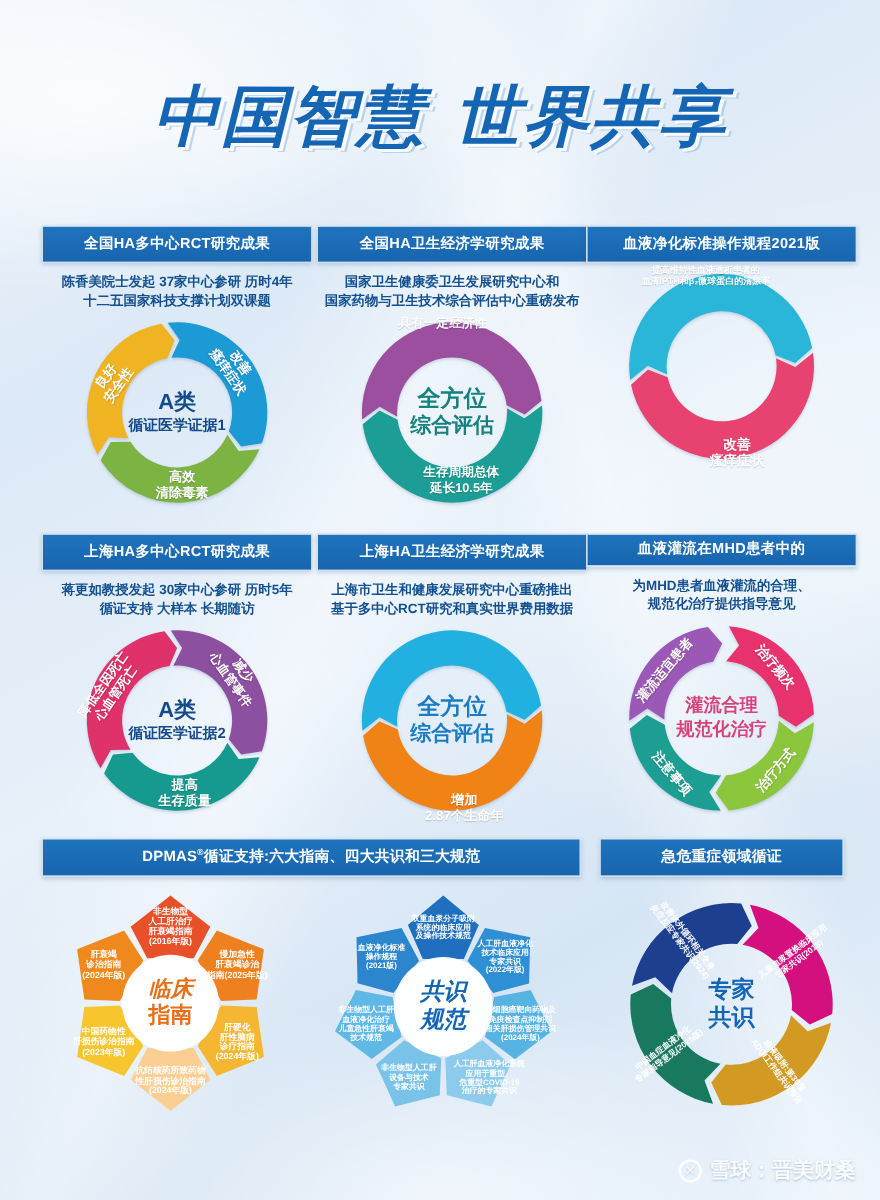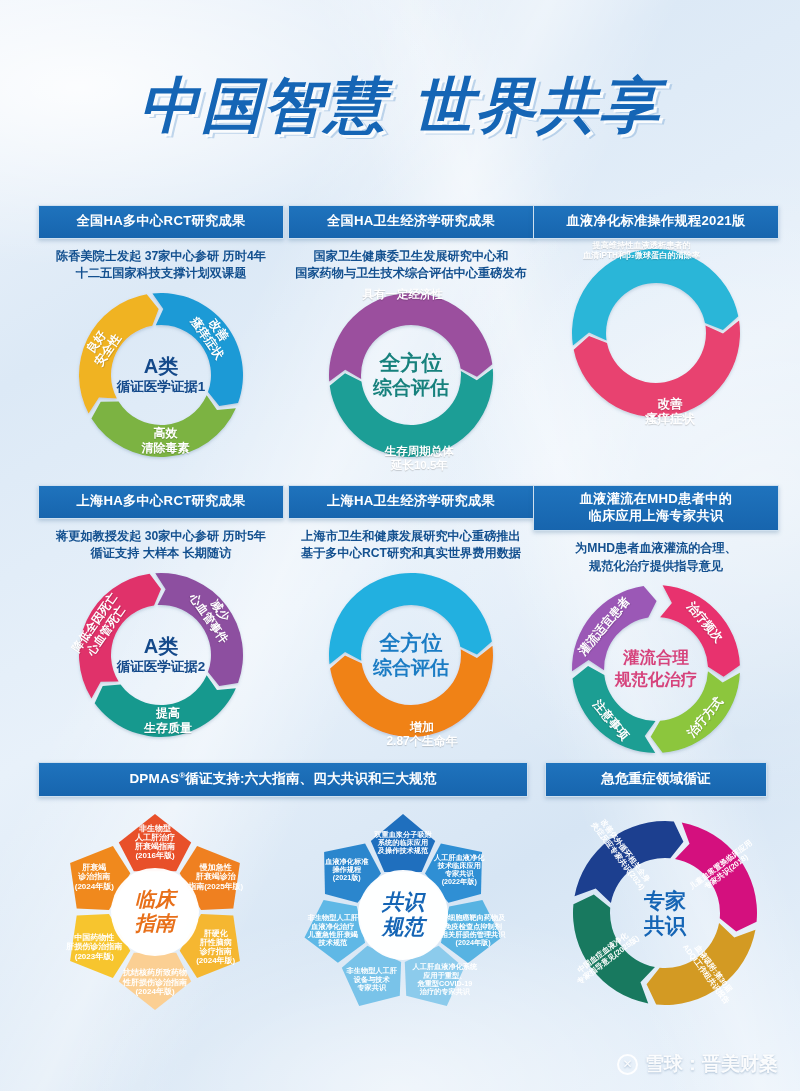--- a/index.html
+++ b/index.html
@@ -191,21 +191,21 @@
             </filter>
           </defs>
           <g filter="url(#shb)">
             <path d="M2.2527786338835085,90.43364584968327 A82,82 0 0 1 165.29847863265246,73.29685223795578 L149.97738344838677,85.72767858831963 L133.5722430686905,77.47369038899743 A50,50 0 0 0 34.1541333133436,87.92295478639224 L18.203455973613558,78.82169968196223 Z" fill="#9b4f9e"></path>
             <path d="M165.7472213661165,77.56635415031671 A82,82 0 0 1 2.701521367347553,94.70314776204422 L18.022616551613226,82.27232141168037 L34.42775693130948,90.52630961100257 A50,50 0 0 0 133.8458666866564,80.07704521360775 L149.79654402638644,89.17830031803777 Z" fill="#1a9e96"></path>
           </g>
         </svg>
         <div class="seg-label" style="left: 15.6377px; top: -17.5618px; width: 120px; font-size: 11.5px; display: flex; align-items: center; justify-content: center; height: 44px;">
           <div>具有一定经济性</div>
         </div>
-        <div class="seg-label" style="left: 32.3623px; top: 146px; width: 120px; font-size: 11.5px; display: flex; align-items: center; justify-content: center; height: 44px;">
+        <div class="seg-label" style="left: 32.3623px; top: 125px; width: 120px; font-size: 11.5px; display: flex; align-items: center; justify-content: center; height: 44px;">
           <div>生存周期总体<br>延长10.5年</div>
         </div>
         <div class="center">
           <div class="c-main c-teal" style="font-size: 21px;">全方位</div>
           <div class="c-sub c-teal" style="font-size: 19px;">综合评估</div>
         </div>
       </div>
   </div>
 
   <div class="card r1 col3">
@@ -290,21 +290,20 @@
         <div class="center">
           <div class="c-main c-blue2" style="font-size: 21px;">全方位</div>
           <div class="c-sub c-blue2" style="font-size: 19px;">综合评估</div>
         </div>
       </div>
   </div>
 
   <div class="card r2 col3">
     <div class="band two">
       <div>血液灌流在MHD患者中的</div>
-      <div>临床应用上海专家共识</div>
     </div>
     <div class="sub">
       <div>为MHD患者血液灌流的合理、</div>
       <div>规范化治疗提供指导意见</div>
     </div>
     <div class="donut" id="d5" style="width: 172px; height: 172px;">
         <svg width="172" height="172" viewBox="0 0 172 172">
           <defs>
             <filter id="shf" x="-20%" y="-20%" width="150%" height="150%">
     <feDropShadow dx="0" dy="1.5" stdDeviation="1.4" flood-color="#5d7f9d" flood-opacity="0.3"></feDropShadow>
@@ -356,21 +355,21 @@
       </div><div class="petal-txt" style="width: 86px; left: 117.726px; top: 113.06px; height: 44px; display: flex; align-items: center; justify-content: center; font-size: 8px;">
         <div>肝硬化<br>肝性脑病<br>诊疗指南<br>(2024年版)</div>
       </div><div class="petal-txt" style="width: 86px; left: 57px; top: 148.12px; height: 44px; display: flex; align-items: center; justify-content: center; font-size: 8px;">
         <div>抗结核药所致药物<br>性肝损伤诊治指南<br>(2024年版)</div>
       </div><div class="petal-txt" style="width: 86px; left: -3.7257px; top: 113.06px; height: 44px; display: flex; align-items: center; justify-content: center; font-size: 8px;">
         <div>中国药物性<br>肝损伤诊治指南<br>(2023年版)</div>
       </div><div class="petal-txt" style="width: 86px; left: -3.7257px; top: 42.94px; height: 44px; display: flex; align-items: center; justify-content: center; font-size: 8px;">
         <div>肝衰竭<br>诊治指南<br>(2024年版)</div>
       </div><div class="center-lbl">
         <div style="font-size:20px;font-weight:700;color:#e8701a;font-style:italic;line-height:1.18;">临床</div>
-    <div style="font-size:20px;font-weight:700;color:#e8701a;font-style:italic;line-height:1.18;">指南</div>
+    <div style="font-size:20px;font-weight:700;color:#e8701a;line-height:1.18;">指南</div>
       </div></div>
   <div class="petal-wrap" id="p1" style="width: 206px; height: 206px; left: 300px; top: 812px;"><svg width="206" height="206" viewBox="0 0 206 206">
         <path d="M84.3,59.9 L70.8,28.9 L103.0,2.0 L135.2,28.9 L121.7,59.9 Z" fill="#1f6fbe"></path>
         <path d="M125.0,61.5 L140.9,31.6 L182.0,40.0 L181.0,82.0 L148.4,90.8 Z" fill="#2f8fd4"></path>
         <path d="M149.2,94.4 L182.4,88.1 L201.5,125.5 L168.1,150.9 L140.9,130.8 Z" fill="#57b3e2"></path>
         <path d="M138.6,133.7 L164.1,155.8 L146.8,194.0 L106.2,183.7 L104.8,150.0 Z" fill="#8ccbec"></path>
         <path d="M101.1,150.0 L99.8,183.7 L59.2,194.0 L41.8,155.8 L67.4,133.7 Z" fill="#79c3e9"></path>
         <path d="M65.1,130.8 L37.9,150.8 L4.5,125.5 L23.6,88.1 L56.8,94.3 Z" fill="#5fb8e6"></path>
         <path d="M57.6,90.7 L25.0,81.9 L24.1,40.0 L65.1,31.6 L81.0,61.5 Z" fill="#2b86cd"></path>
         <circle cx="103" cy="103" r="45" fill="#ffffff" opacity="0.97"></circle>

